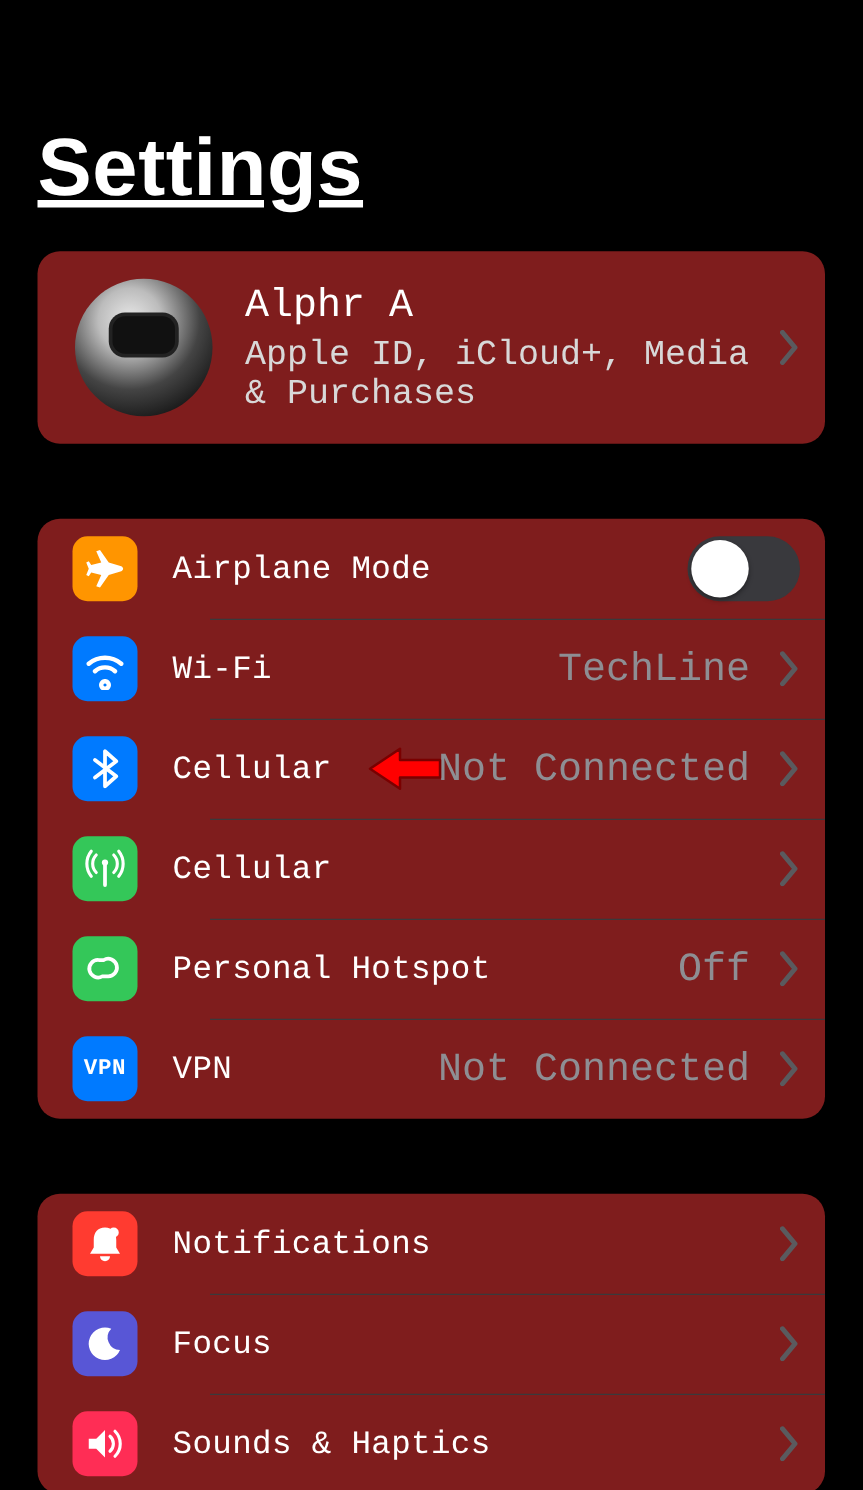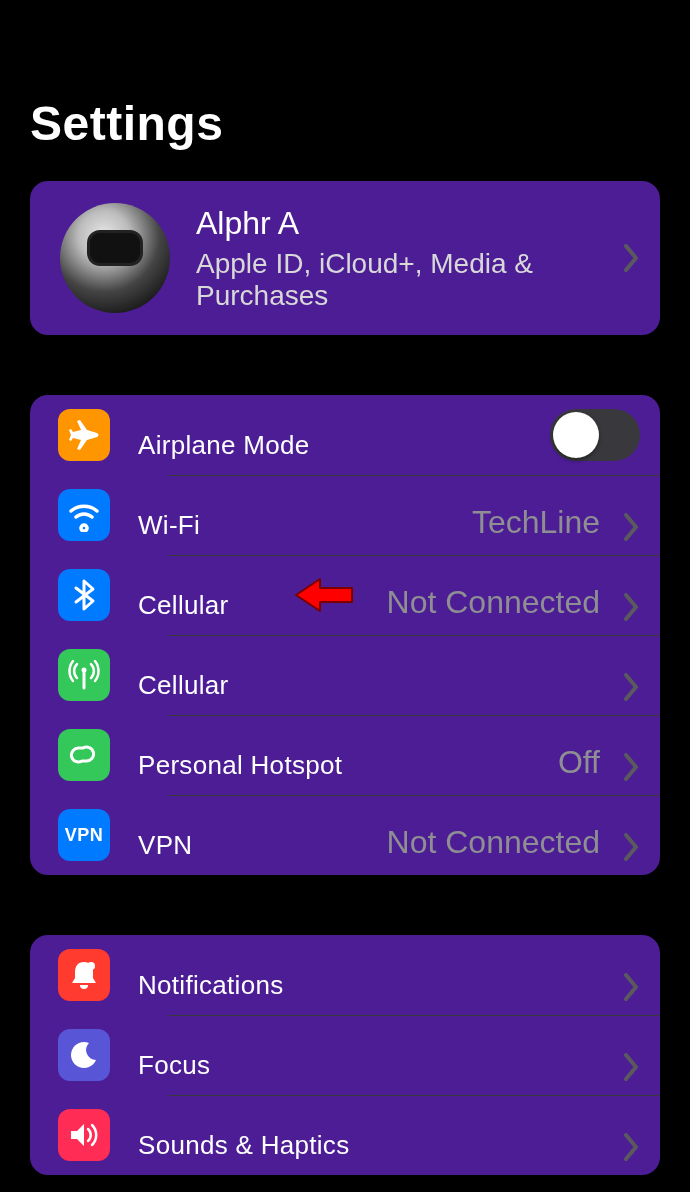--- a/index.html
+++ b/index.html
@@ -8,31 +8,33 @@
     height: 1192px;
     background: #000000;
     font-family: -apple-system, "Helvetica Neue", Helvetica, Arial, sans-serif;
     color: #ffffff;
     overflow: hidden;
   }
   .container {
     padding: 0 30px;
   }
   .page-title {
-    font-size: 48px;
+    font-size: 65px;
     font-weight: 700;
     letter-spacing: 0.5px;
     margin-top: 96px;
     margin-bottom: 30px;
+    text-decoration: underline;
   }
   .group {
-    background: #4c1d95;
+    background: #7f1d1d;
     border-radius: 18px;
     overflow: hidden;
     margin-bottom: 60px;
+    font-family: Liberation Mono, monospace;
   }
   .profile-row {
     display: flex;
     align-items: center;
     padding: 22px 20px 22px 30px;
   }
   .avatar {
     width: 110px;
     height: 110px;
     border-radius: 55px;
@@ -67,21 +69,21 @@
   }
   .chevron {
     width: 16px;
     height: 28px;
     flex-shrink: 0;
     margin-left: 10px;
   }
   .chevron svg { display: block; }
   .row {
     display: flex;
-    align-items: flex-end;
+    align-items: center;
     min-height: 80px;
     padding: 14px 20px 14px 28px;
     position: relative;
   }
   .row + .row::before {
     content: "";
     position: absolute;
     left: 138px; right: 0; top: 0;
     height: 1px;
     background: #3a3a3c;

